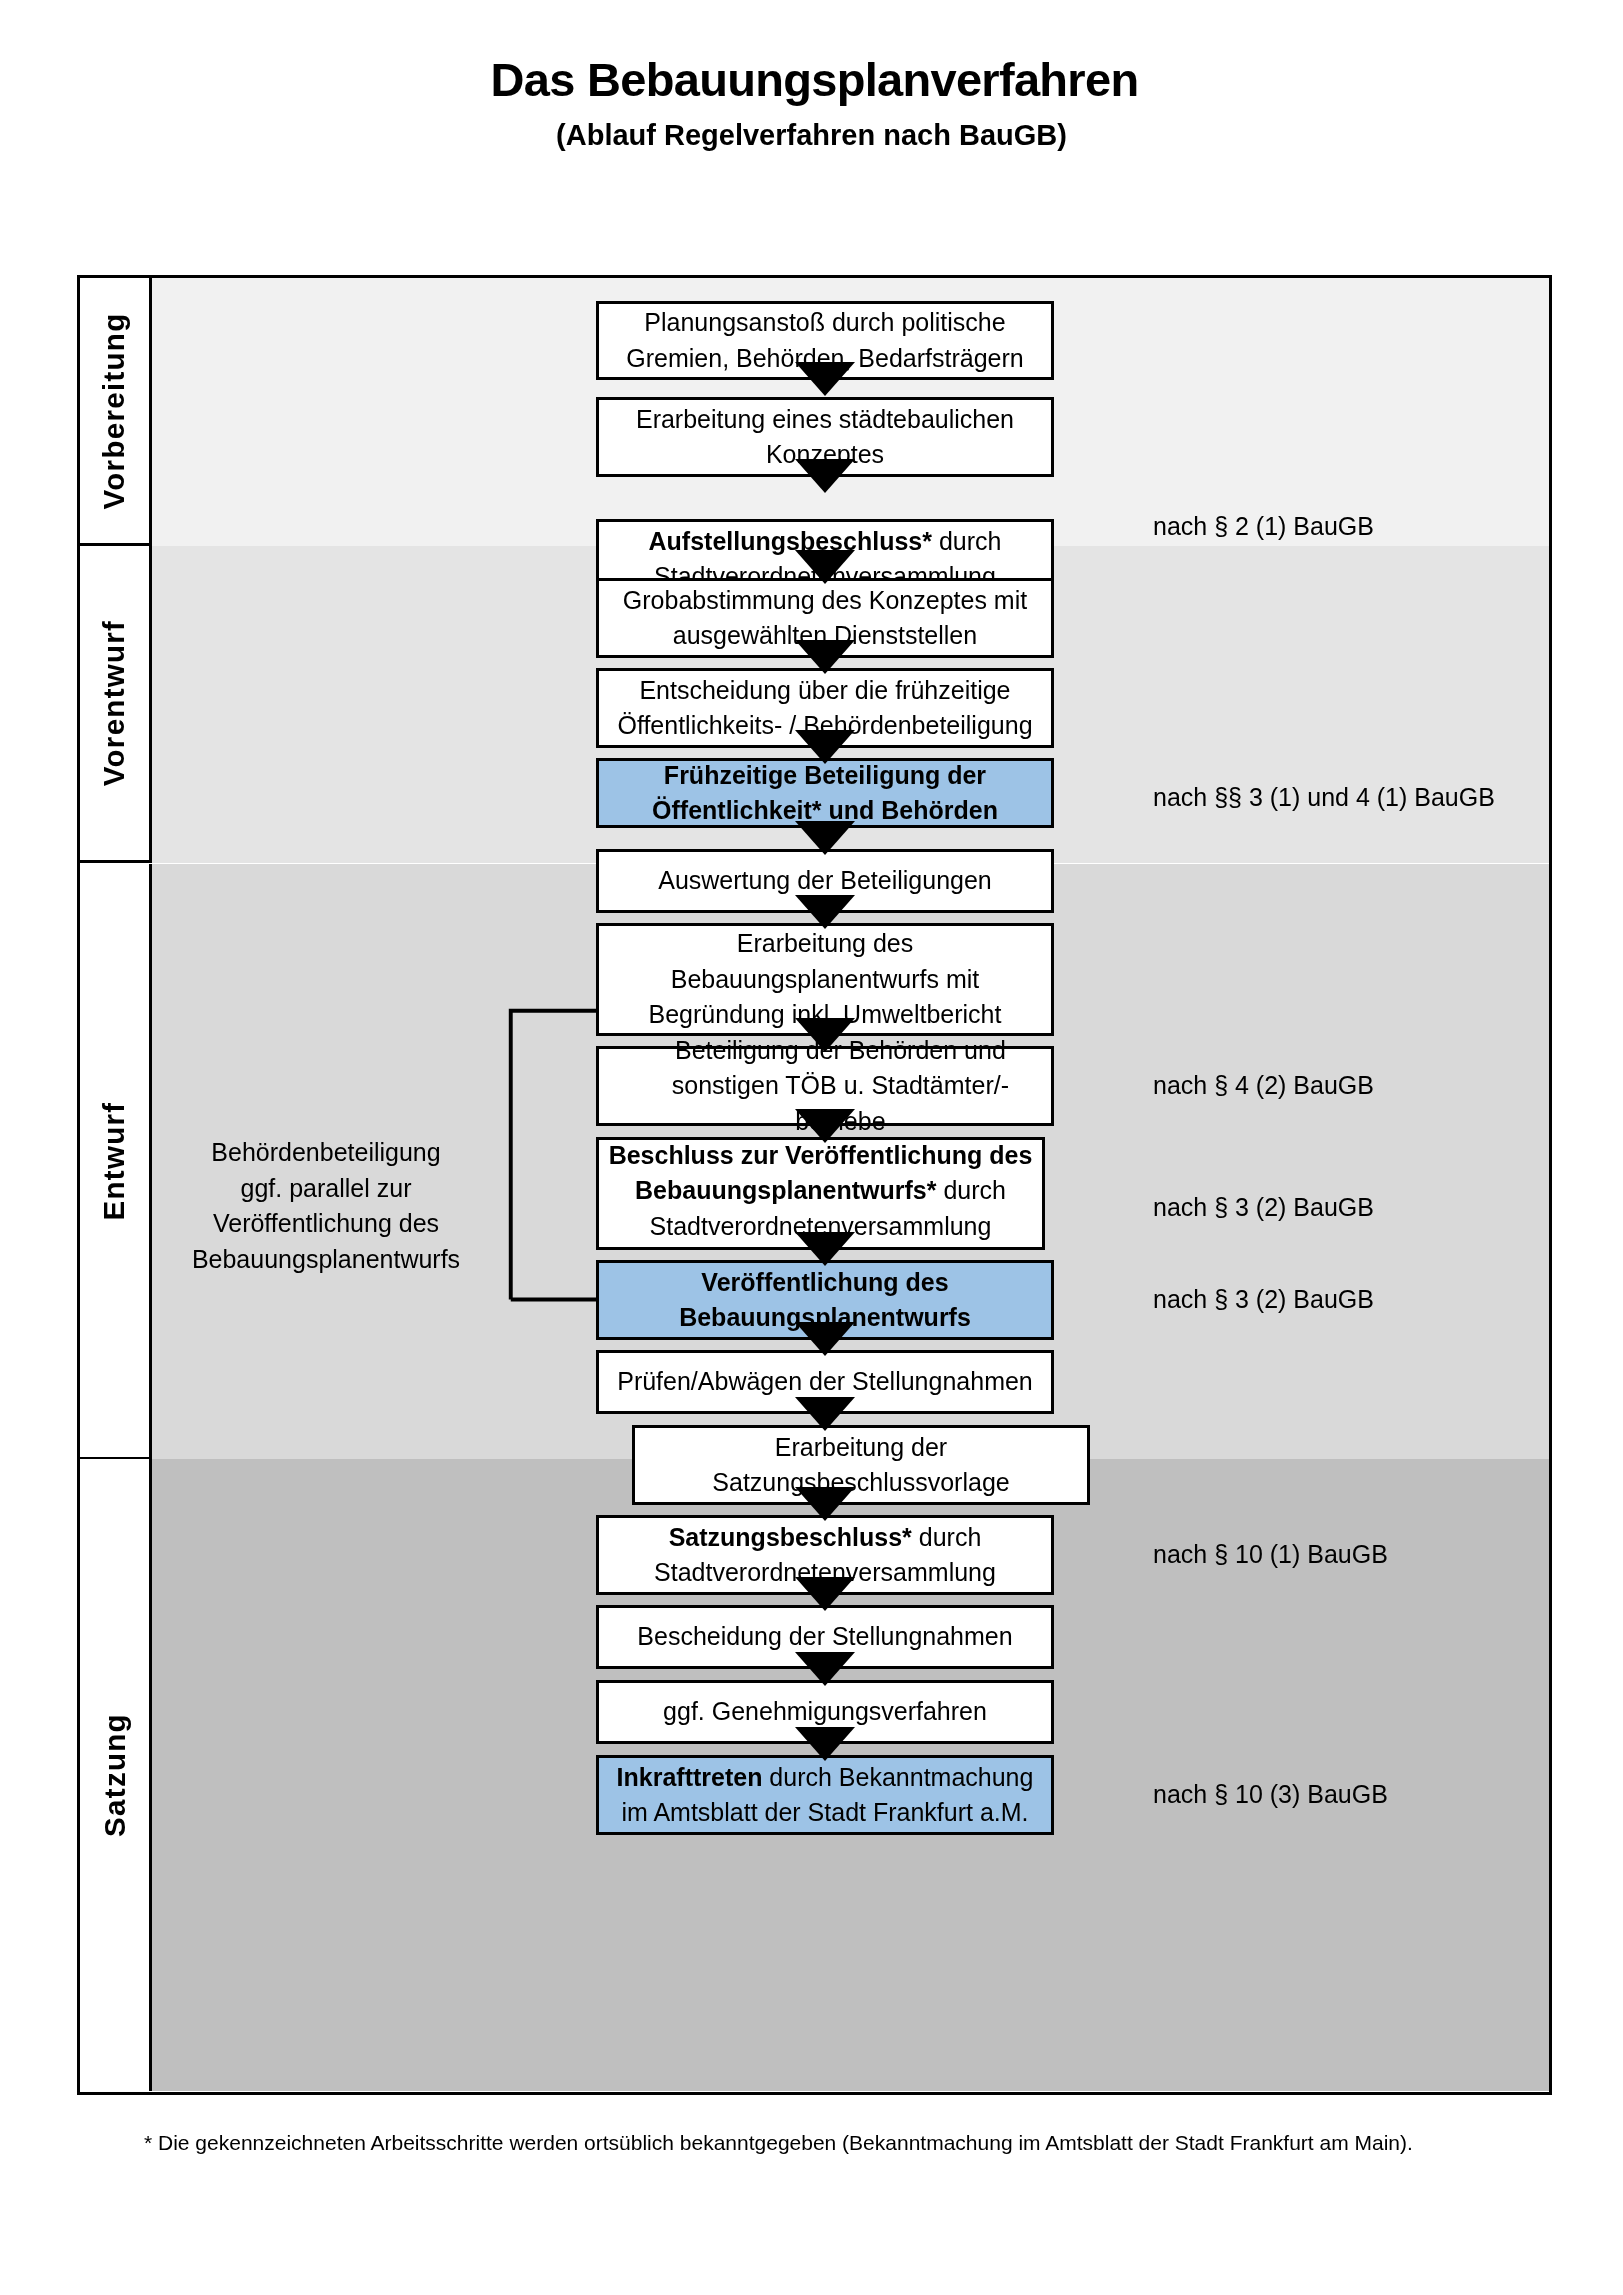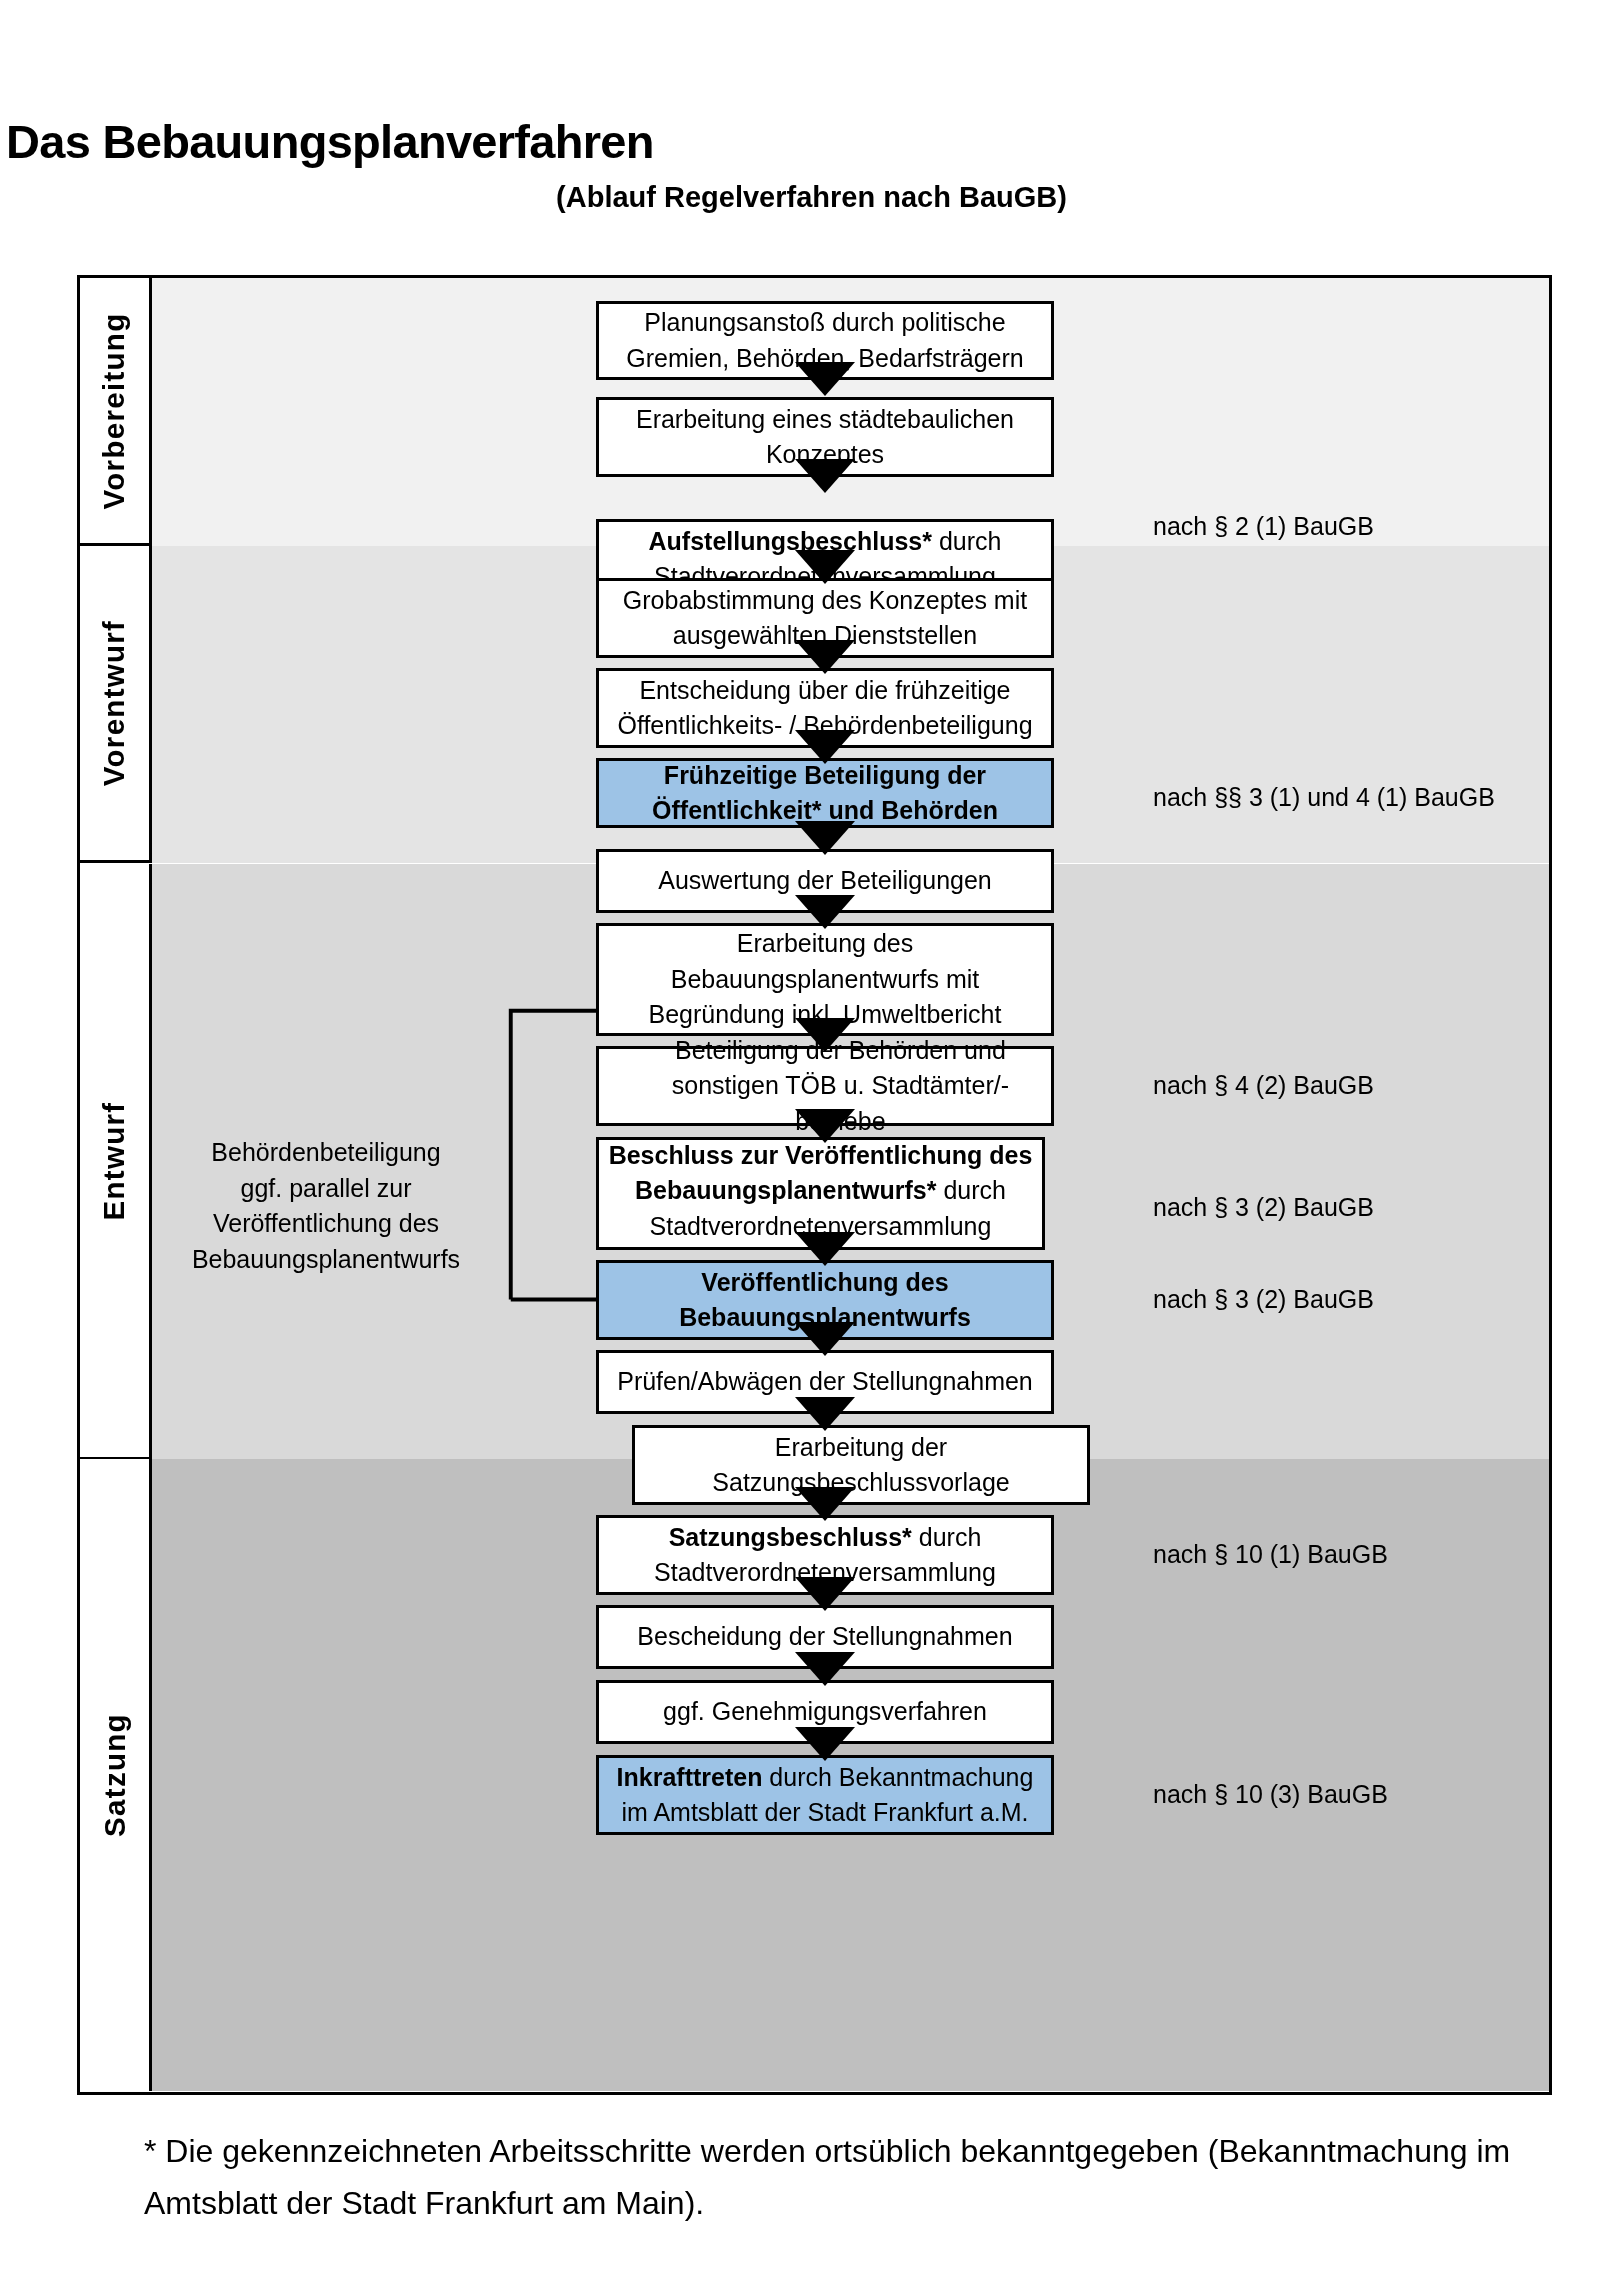--- a/index.html
+++ b/index.html
@@ -17,24 +17,25 @@
   }
 
   
   #header {
     position: absolute;
     left: 0;
     top: 0;
     width: 1623px;
   }
   #doc-title {
+    text-align: center;
     font-size: 47px;
     font-weight: bold;
     letter-spacing: -0.7px;
-    margin-top: 117px;
+    margin-top: 55px;
     line-height: 1.05;
     padding-left: 6px;
   }
   #doc-subtitle {
     text-align: center;
     font-size: 29px;
     font-weight: bold;
     margin-top: 15px;
   }
 
@@ -129,21 +130,21 @@
     z-index: 5;
     pointer-events: none;
   }
 
   
   #footnote {
     position: absolute;
     left: 144px;
     top: 2126px;
     width: 1388px;
-    font-size: 32px;
+    font-size: 21px;
     line-height: 1.62;
   }
 </style>
 </head>
 <body>
 
 <div id="header">
   <div id="doc-title">Das Bebauungsplanverfahren</div>
   <div id="doc-subtitle">(Ablauf Regelverfahren nach BauGB)</div>
 </div>

